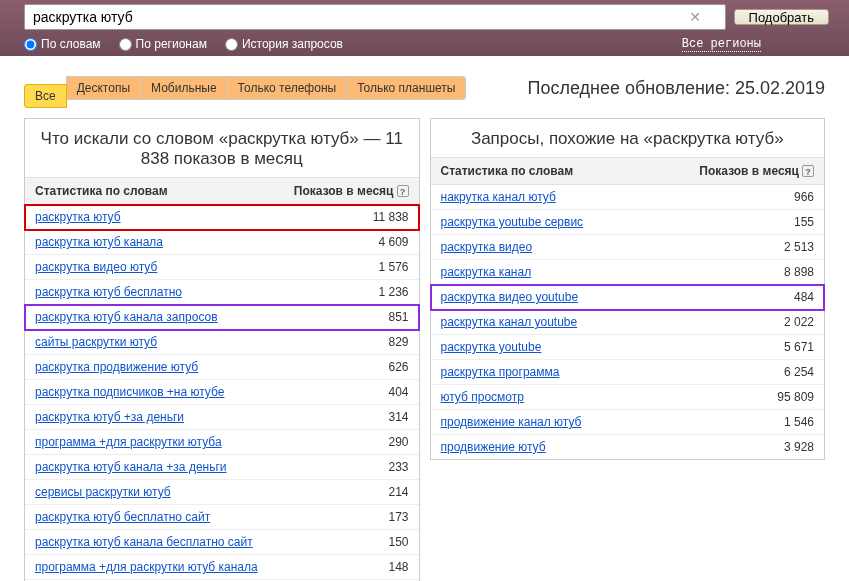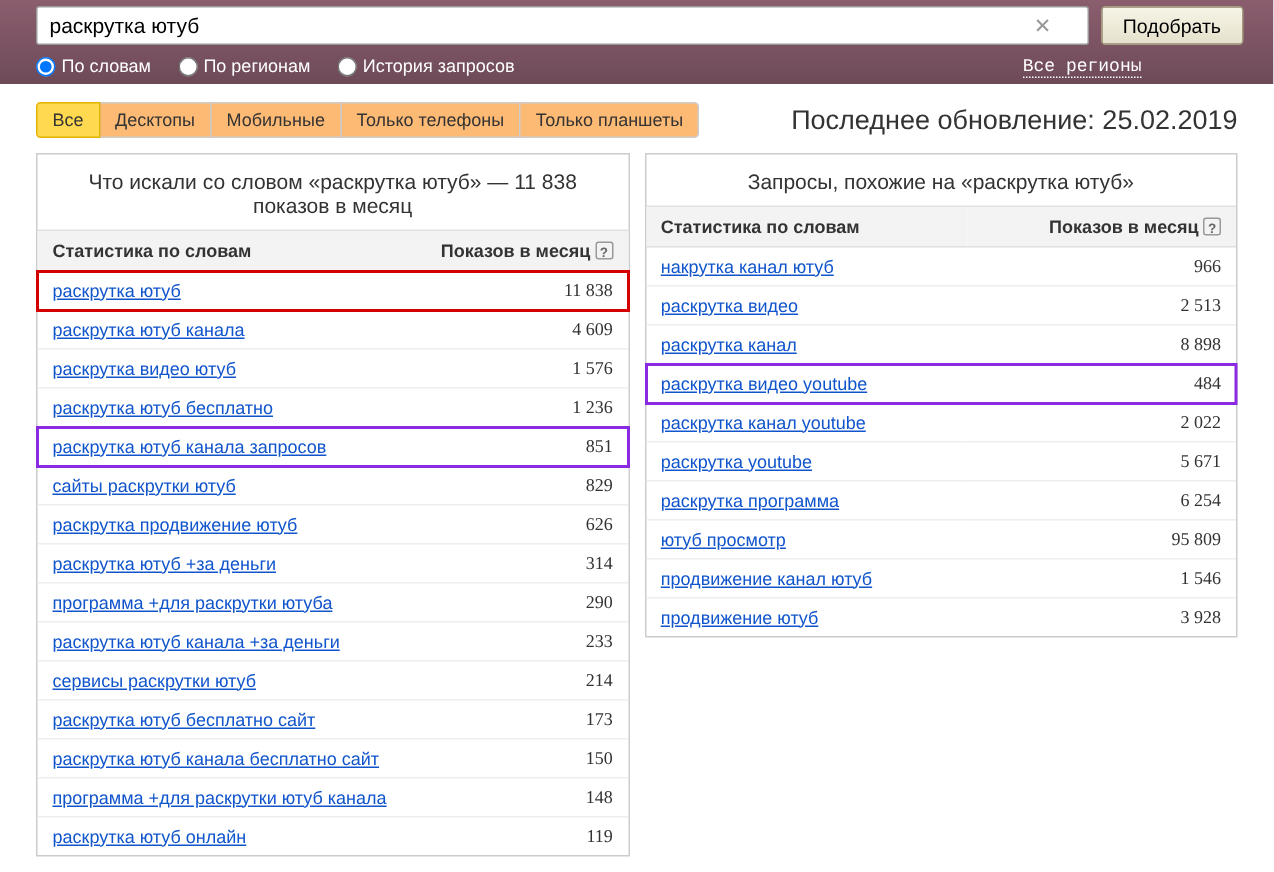--- a/index.html
+++ b/index.html
@@ -2,43 +2,43 @@
 <html><head>
 <meta charset="utf-8">
 <style>
   * { box-sizing: border-box; margin: 0; padding: 0; }
   body { font-family: Arial, sans-serif; font-size: 13px; color: #333; background: #fff; width: 849px; }
   
   .search-bar { background: linear-gradient(#8b5e6e, #6d4a58); padding: 0; position: relative; height: 56px; }
   .search-top { display: flex; align-items: center; padding: 4px 20px 4px 24px; height: 34px; }
   .search-input { flex: 1; height: 26px; border: 1px solid #999; background: #fff; padding: 0 26px 0 8px; font-size: 14px; border-radius: 2px; }
   .clear-icon { position: absolute; left: 688px; top: 10px; width: 14px; height: 14px; color: #999; cursor: pointer; font-size: 14px; line-height: 14px; text-align: center; }
-  .btn-submit { margin-left: 8px; height: 26px; padding: 0 14px; background: linear-gradient(#f7f4e8,#e5e1cb); border: 1px solid #a39d7e; border-radius: 3px; font-size: 13px; cursor: pointer; }
+  .btn-submit { margin-left: 8px; height: 16px; padding: 0 14px; background: linear-gradient(#f7f4e8,#e5e1cb); border: 1px solid #a39d7e; border-radius: 3px; font-size: 13px; cursor: pointer; }
   
   .search-bottom { display: flex; align-items: center; padding: 2px 24px 4px; color: #fff; font-size: 12px; height: 22px; }
   .radio-opt { display: flex; align-items: center; margin-right: 18px; cursor: pointer; }
   .radio-opt input { margin-right: 4px; }
   .regions-link { margin-left: auto; color: #fff; text-decoration: none; border-bottom: 1px dotted #fff; cursor: pointer; margin-right: 64px; font-family: Liberation Mono, monospace; }
   
   .tabs-row { display: flex; align-items: center; padding: 12px 24px 10px; font-size: 12px; }
   .tab { border: 1px solid #ccc; padding: 4px 10px; margin-right: -1px; background: #fdba74; cursor: pointer; }
   .tab.first { border-top-left-radius: 3px; border-bottom-left-radius: 3px; }
   .tab.last { border-top-right-radius: 3px; border-bottom-right-radius: 3px; }
-  .tab.active { background: #ffd94f; border-color: #e0b400; position: relative; z-index: 1; }
+  .tab.active { background: #ffd94f; border-color: #e0b400; position: relative; z-index: 1; margin-top: 16px; }
   .update-info { margin-left: auto; font-size: 18px; color: #333; }
   
   .panels { display: flex; gap: 10px; padding: 0 24px 20px; align-items: flex-start; }
   .panel { border: 1px solid #ccc; flex: 1; }
-  .panel-title { text-align: center; padding: 10px 12px 8px; font-size: 14px; }
+  .panel-title { text-align: center; padding: 10px 12px 8px; font-size: 17px; }
   
   .tbl { width: 100%; border-collapse: collapse; font-size: 12px; }
   .tbl th { text-align: left; font-weight: bold; padding: 6px 10px; background: #f3f3f3; border-top: 1px solid #e0e0e0; border-bottom: 1px solid #e0e0e0; }
   .tbl th.num { text-align: right; white-space: nowrap; }
   .tbl td { padding: 5px 10px; border-bottom: 1px solid #eee; }
-  .tbl td.num { text-align: right; white-space: nowrap; font-family: Liberation Serif, serif; }
+  .tbl td.num { text-align: right; white-space: nowrap; }
   .tbl tr:last-child td { border-bottom: none; }
   .tbl a { color: #1155cc; text-decoration: underline; cursor: pointer; }
   
   .help-icon { display: inline-block; width: 12px; height: 12px; border: 1px solid #999; border-radius: 2px; font-size: 9px; line-height: 12px; text-align: center; color: #666; margin-left: 3px; cursor: pointer; }
   
   .hl-red { outline: 2px solid #d40000; outline-offset: -1px; }
   .hl-purple { outline: 2px solid #8a2be2; outline-offset: -1px; margin-left: 28px; }
 </style>
 </head>
 <body>
@@ -108,20 +108,24 @@
           </tr>
           <tr>
             <td><a>сайты раскрутки ютуб</a></td>
             <td class="num">829</td>
           </tr>
           <tr>
             <td><a>раскрутка продвижение ютуб</a></td>
             <td class="num">626</td>
           </tr>
           <tr>
+            <td><a>раскрутка подписчиков +на ютубе</a></td>
+            <td class="num">404</td>
+          </tr>
+          <tr>
             <td><a>раскрутка ютуб +за деньги</a></td>
             <td class="num">314</td>
           </tr>
           <tr>
             <td><a>программа +для раскрутки ютуба</a></td>
             <td class="num">290</td>
           </tr>
           <tr>
             <td><a>раскрутка ютуб канала +за деньги</a></td>
             <td class="num">233</td>
@@ -157,20 +161,24 @@
         <th>Статистика по словам</th>
         <th class="num"><span>Показов в месяц</span><span class="help-icon">?</span></th>
       </tr>
         </thead>
       <tbody id="right-body">
           <tr>
             <td><a>накрутка канал ютуб</a></td>
             <td class="num">966</td>
           </tr>
           <tr>
+            <td><a>раскрутка youtube сервис</a></td>
+            <td class="num">155</td>
+          </tr>
+          <tr>
             <td><a>раскрутка видео</a></td>
             <td class="num">2 513</td>
           </tr>
           <tr>
             <td><a>раскрутка канал</a></td>
             <td class="num">8 898</td>
           </tr>
           <tr class="hl-purple">
             <td><a>раскрутка видео youtube</a></td>
             <td class="num">484</td>

